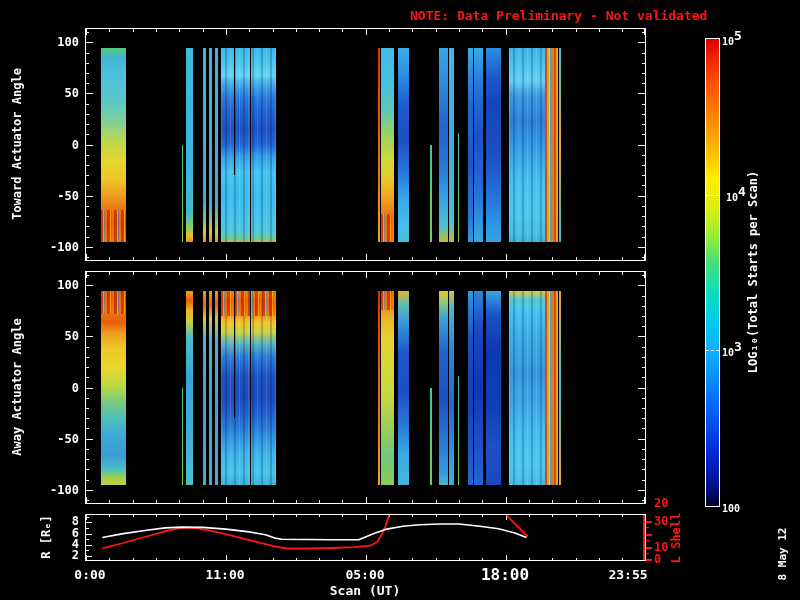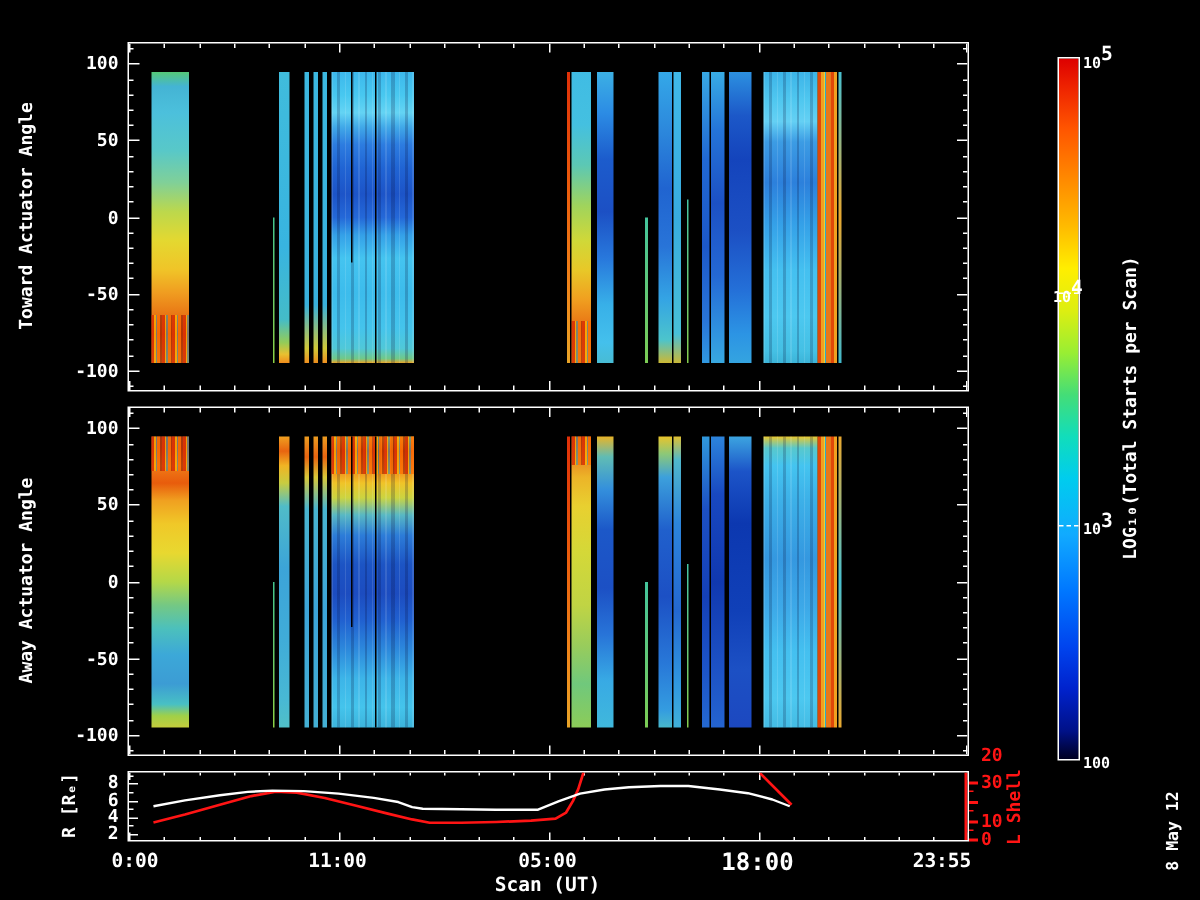--- a/index.html
+++ b/index.html
@@ -19,20 +19,21 @@
   .cbtick{position:absolute;left:0;width:100%;border-top:1px dashed #fff;height:0;}
   .cblab{position:absolute;font-weight:bold;white-space:nowrap;}
   .cblab .b{font-size:10px;}
   .cblab .e{font-size:13px;position:relative;top:-5px;}
   svg{position:absolute;overflow:hidden;}
 </style>
 </head>
 <body>
 
 <div class="stage">
+  <div class="title red" style="left:410px;top:8px;">NOTE: Data Preliminary - Not validated</div>
 
   <div class="vlabel" style="left:17px;top:144px;">Toward Actuator Angle</div>
   <div class="vlabel" style="left:17px;top:387px;">Away Actuator Angle</div>
   <div class="vlabel" style="left:46px;top:537px;">R [Rₑ]</div>
   <div class="vlabel red" style="left:676px;top:538px;">L Shell</div>
   <div class="vlabel" style="left:753px;top:272px;">LOG₁₀(Total Starts per Scan)</div>
   <div class="vlabel" style="left:782px;top:554px;font-size:11px;">8 May 12</div>
 
   <div class="panel" id="panel-toward" style="left:85px;top:28px;width:561px;height:233px;">
       <div class="blk" style="left: 14.9px; width: 24.9px; top: 18.5px; height: 194px; background: linear-gradient(rgb(85, 200, 120) 0%, rgb(68, 180, 212) 5%, rgb(76, 192, 220) 14%, rgb(88, 200, 200) 27%, rgb(128, 208, 152) 38%, rgb(188, 216, 76) 48%, rgb(228, 216, 48) 58%, rgb(240, 196, 40) 68%, rgb(240, 156, 32) 76%, rgb(232, 116, 20) 84%, rgb(228, 88, 8) 90%, rgb(220, 136, 36) 100%);">
@@ -388,16 +389,16 @@
     <div class="tlab" style="left: 225px; top: 568px; transform: translateX(-50%); font-size: 13px;">11:00</div>
     <div class="tlab" style="left: 365px; top: 568px; transform: translateX(-50%); font-size: 13px;">05:00</div>
     <div class="tlab" style="left: 505px; top: 568px; transform: translateX(-50%); font-size: 16px;">18:00</div>
     <div class="tlab" style="left: 628px; top: 568px; transform: translateX(-50%); font-size: 13px;">23:55</div>
     <svg width="559" height="45" viewBox="0 0 559 45" style="left: 86px; top: 515px;">
       <polyline points="16.3,33.3 37.3,28.0 60.6,21.5 81.6,15.7 97.9,12.7 111.9,13.4 130.5,17.0 151.5,22.2 172.5,27.4 188.8,31.3 200.5,33.5 221.4,33.5 244.7,33.0 268.0,32.1 284.4,30.7 291.4,26.7 296.0,18.9 299.5,11.1 303.0,0.0" fill="none" stroke="#ff1414" stroke-width="1.8" stroke-linejoin="round"></polyline>
       <polyline points="420.7,0.4 441.7,21.5" fill="none" stroke="#ff1414" stroke-width="1.8" stroke-linejoin="round"></polyline>
       <polyline points="16.3,22.5 37.3,18.6 60.6,15.2 79.2,12.9 95.6,12.1 116.5,12.4 139.8,14.1 163.2,16.9 179.5,19.7 188.8,23.1 195.8,24.2 221.4,24.5 244.7,24.8 272.7,24.8 286.7,19.1 300.7,14.1 317.0,11.3 333.3,9.8 354.3,9.0 372.9,9.0 393.9,11.3 412.6,13.8 428.9,18.0 440.5,22.5" fill="none" stroke="#ffffff" stroke-width="1.6" stroke-linejoin="round"></polyline>
     </svg>
     <div class="cblab" style="left: 722px; top: 30px;"><span class="b">10</span><span class="e">5</span></div>
-    <div class="cblab" style="left: 702px; top: 186px;"><span class="b">10</span><span class="e">4</span></div>
+    <div class="cblab" style="left: 726px; top: 186px;"><span class="b">10</span><span class="e">4</span></div>
     <div class="cblab" style="left: 722px; top: 341px;"><span class="b">10</span><span class="e">3</span></div>
     <div class="cblab" style="left: 722px; top: 497px;"><span class="b">100</span></div>
   </div>
 
 </body></html>

